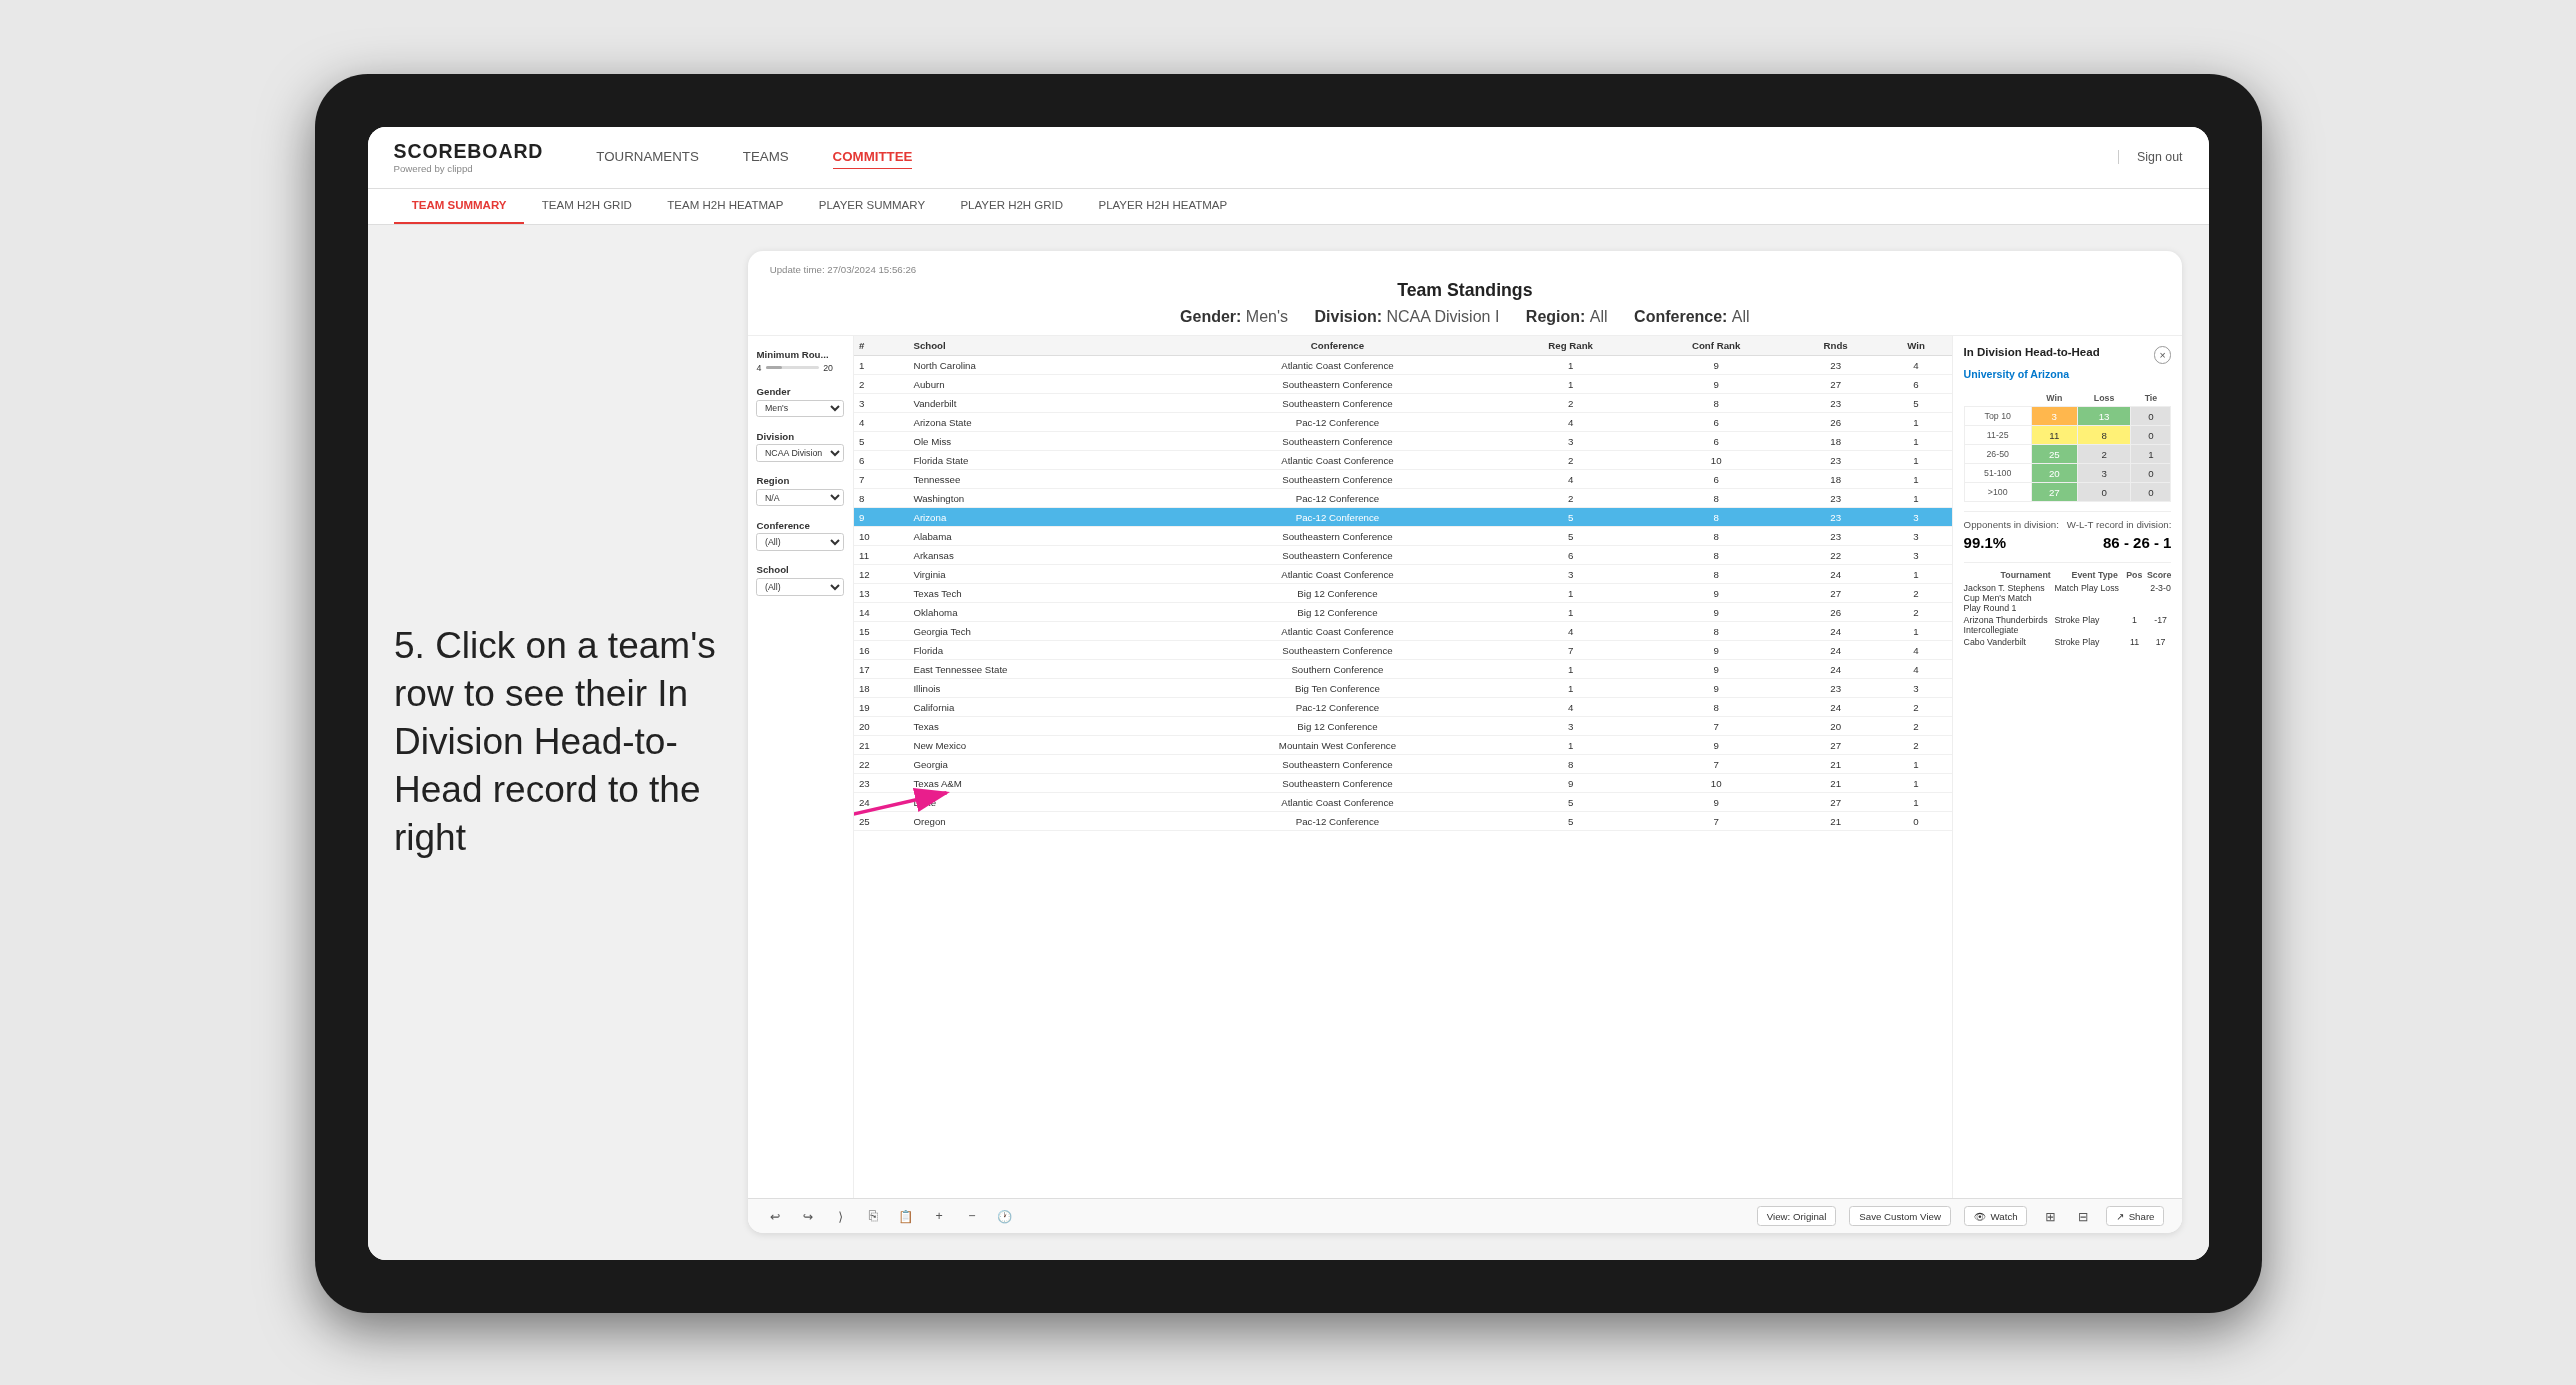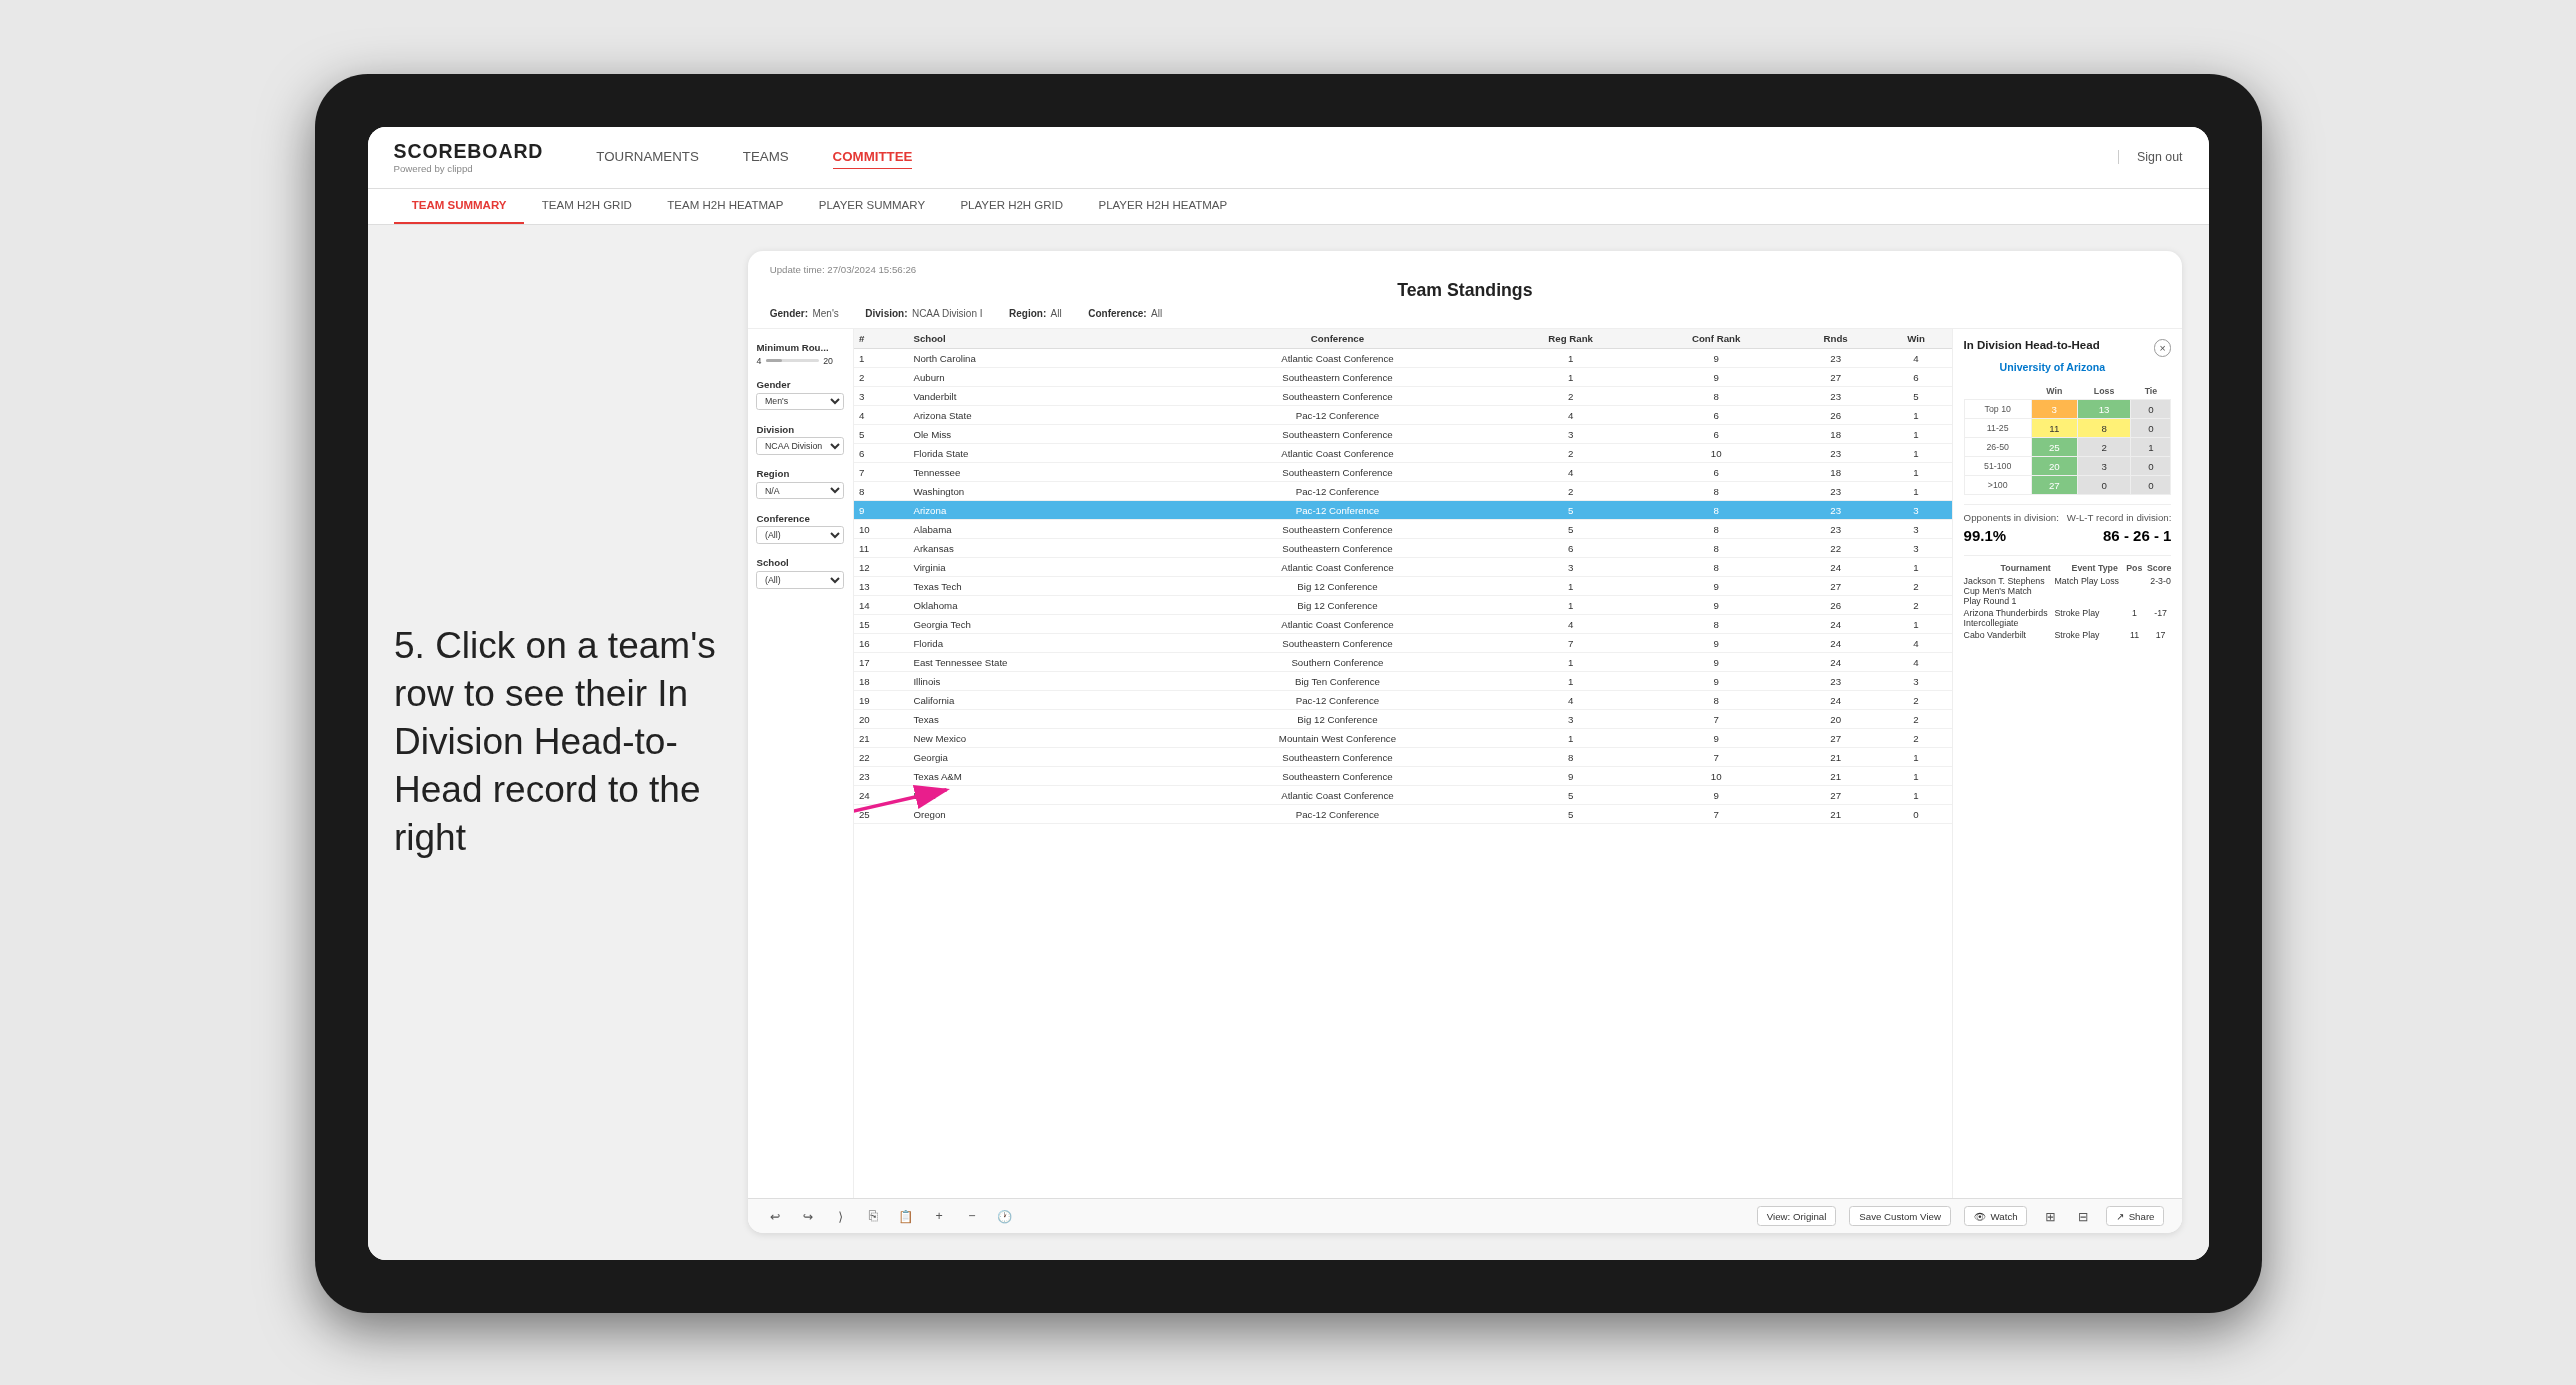--- a/index.html
+++ b/index.html
@@ -161,22 +161,23 @@
       font-size: 17.7px;
       font-weight: 700;
       color: #222;
       text-align: center;
       margin-bottom: 7px;
     }
 
     .filter-row {
       display: flex;
       gap: 26.5px;
-      font-size: 10px;
-      color: #555;
+      font-size: 16px;
+      color: #555;
+      justify-content: center;
       align-items: center;
     }
     .filter-item {
       display: flex;
       gap: 4.4px;
     }
     .filter-label {
       font-weight: 600;
       color: #333;
     }
@@ -317,21 +318,20 @@
       cursor: pointer;
       font-size: 10.6px;
       color: #555;
     }
 
     .h2h-team {
       font-size: 10.6px;
       color: #0077cc;
       margin-bottom: 8.8px;
       font-weight: 600;
-      margin-left: 36px;
     }
 
     .h2h-stats-table {
       width: 100%;
       border-collapse: collapse;
       font-size: 9.7px;
       margin-bottom: 8.8px;
     }
     .h2h-stats-table th {
       padding: 3.5px 5.3px;

